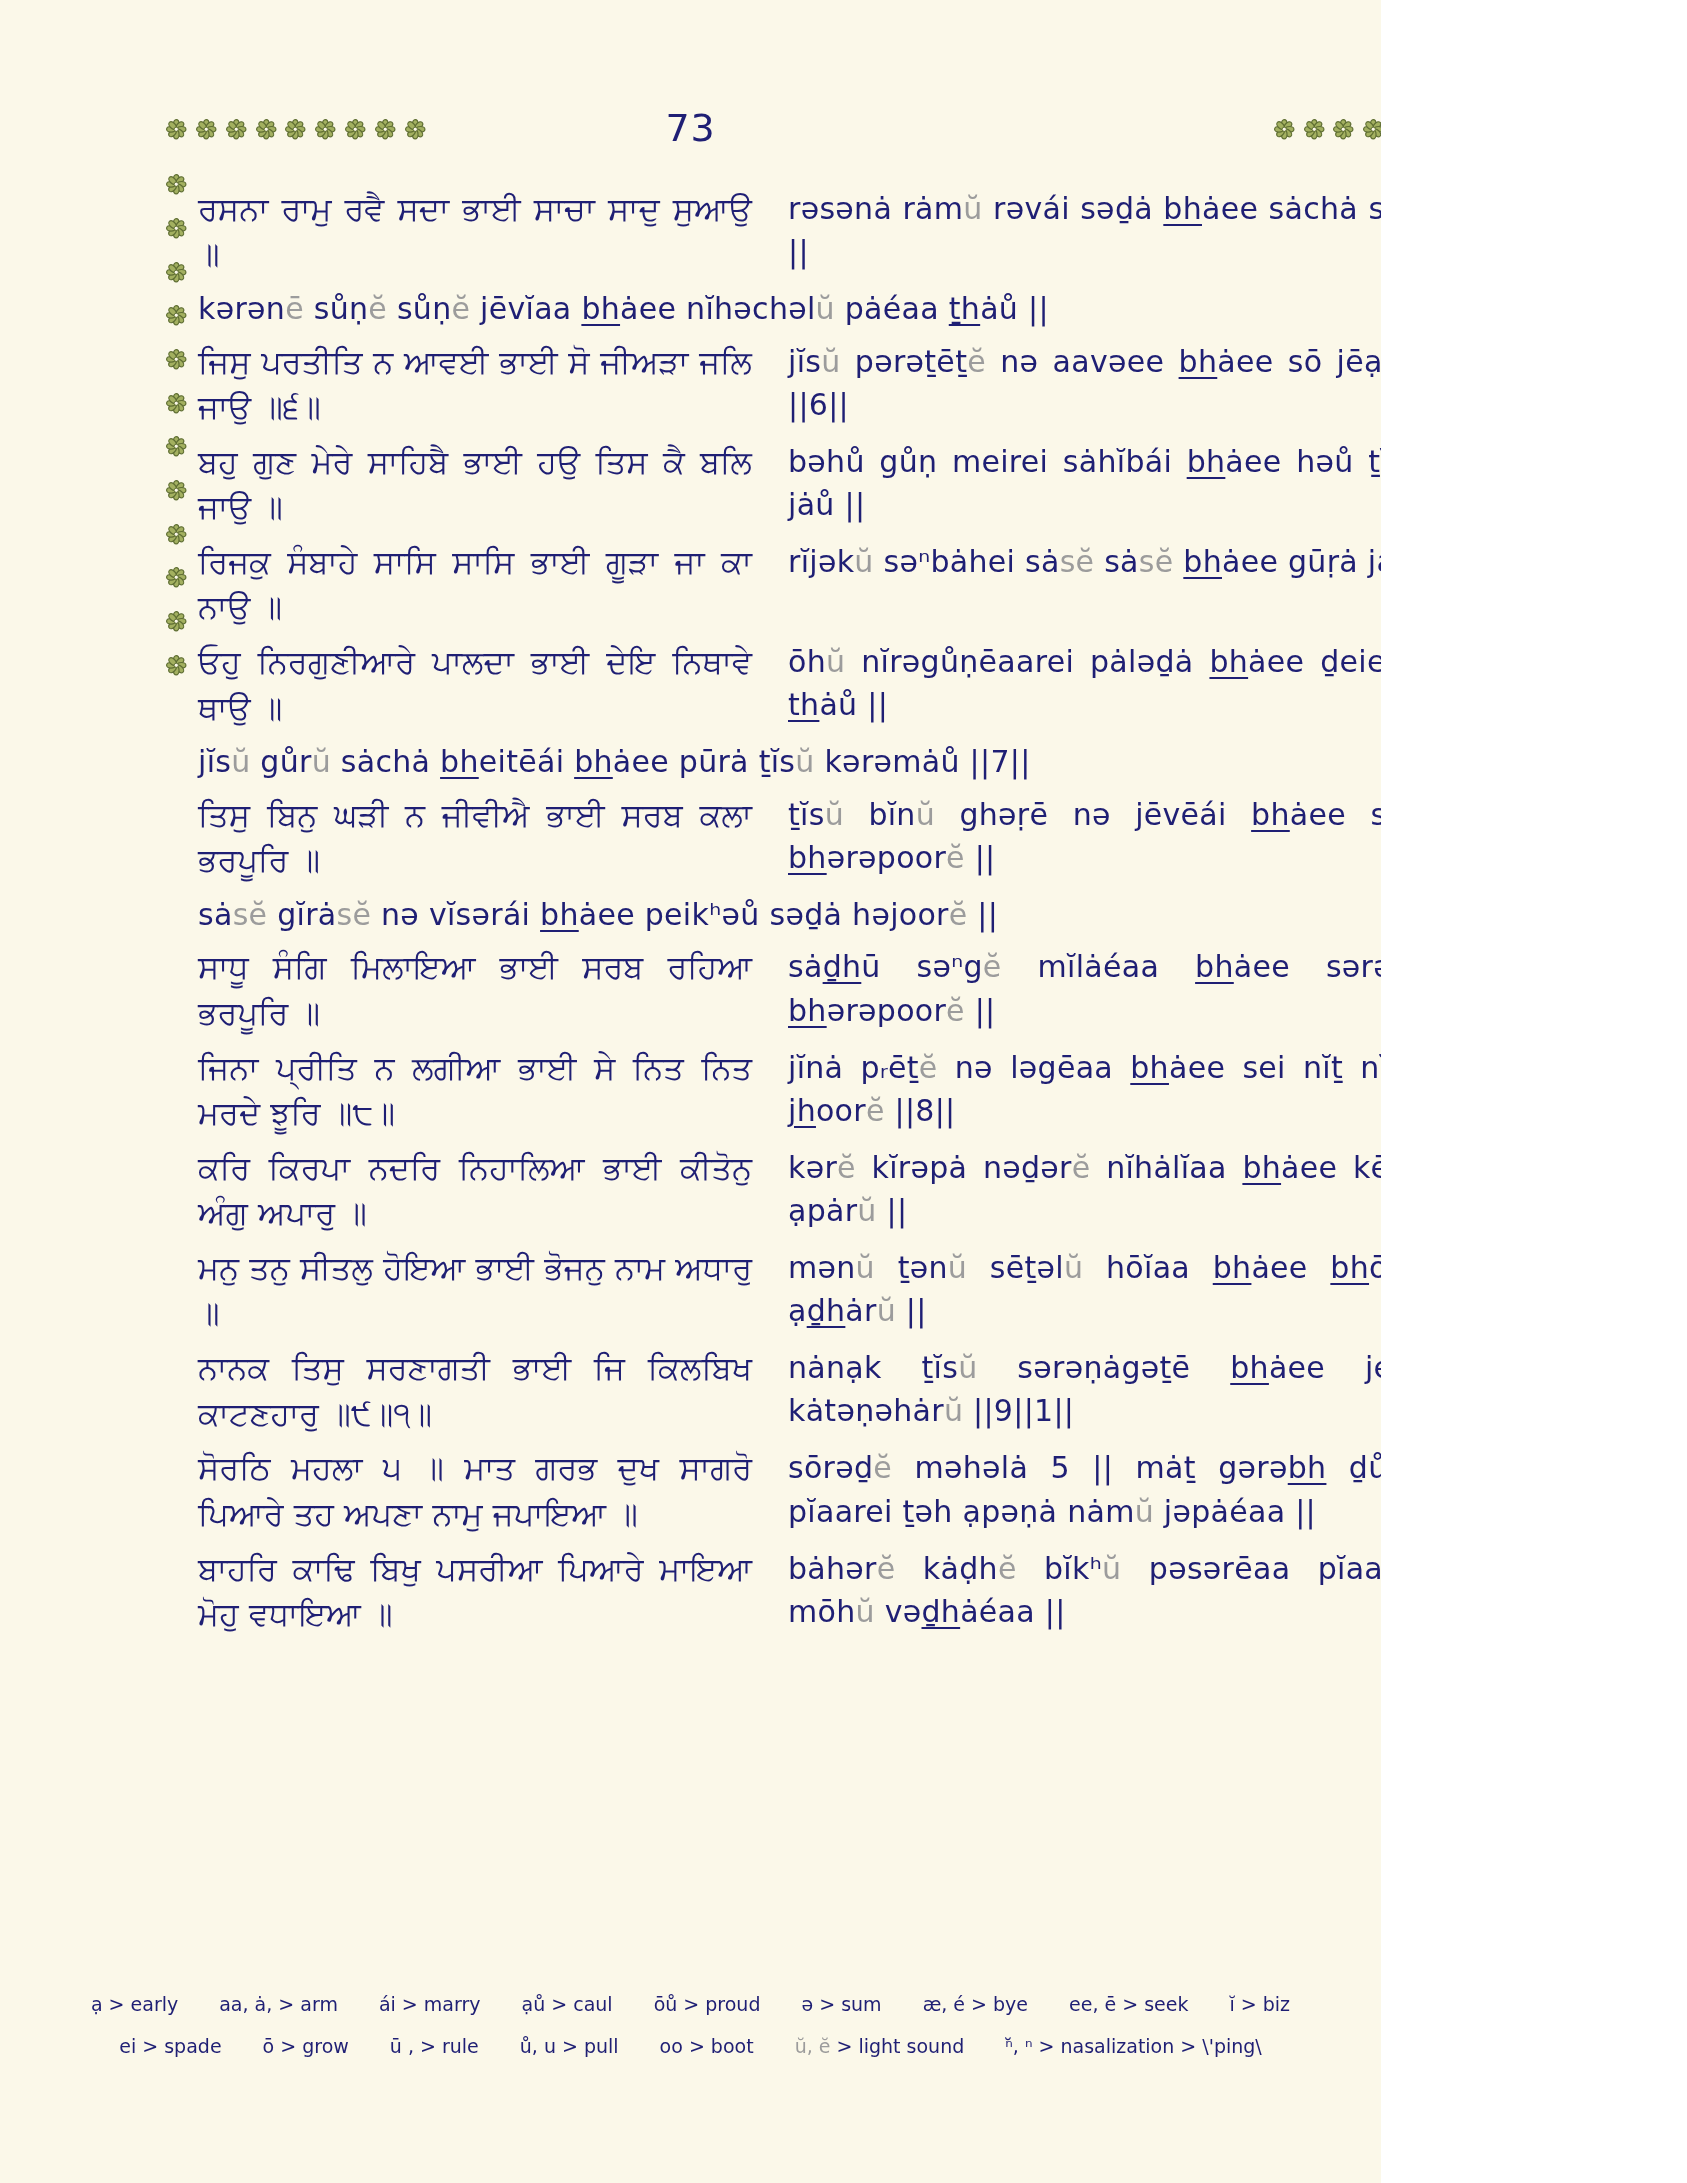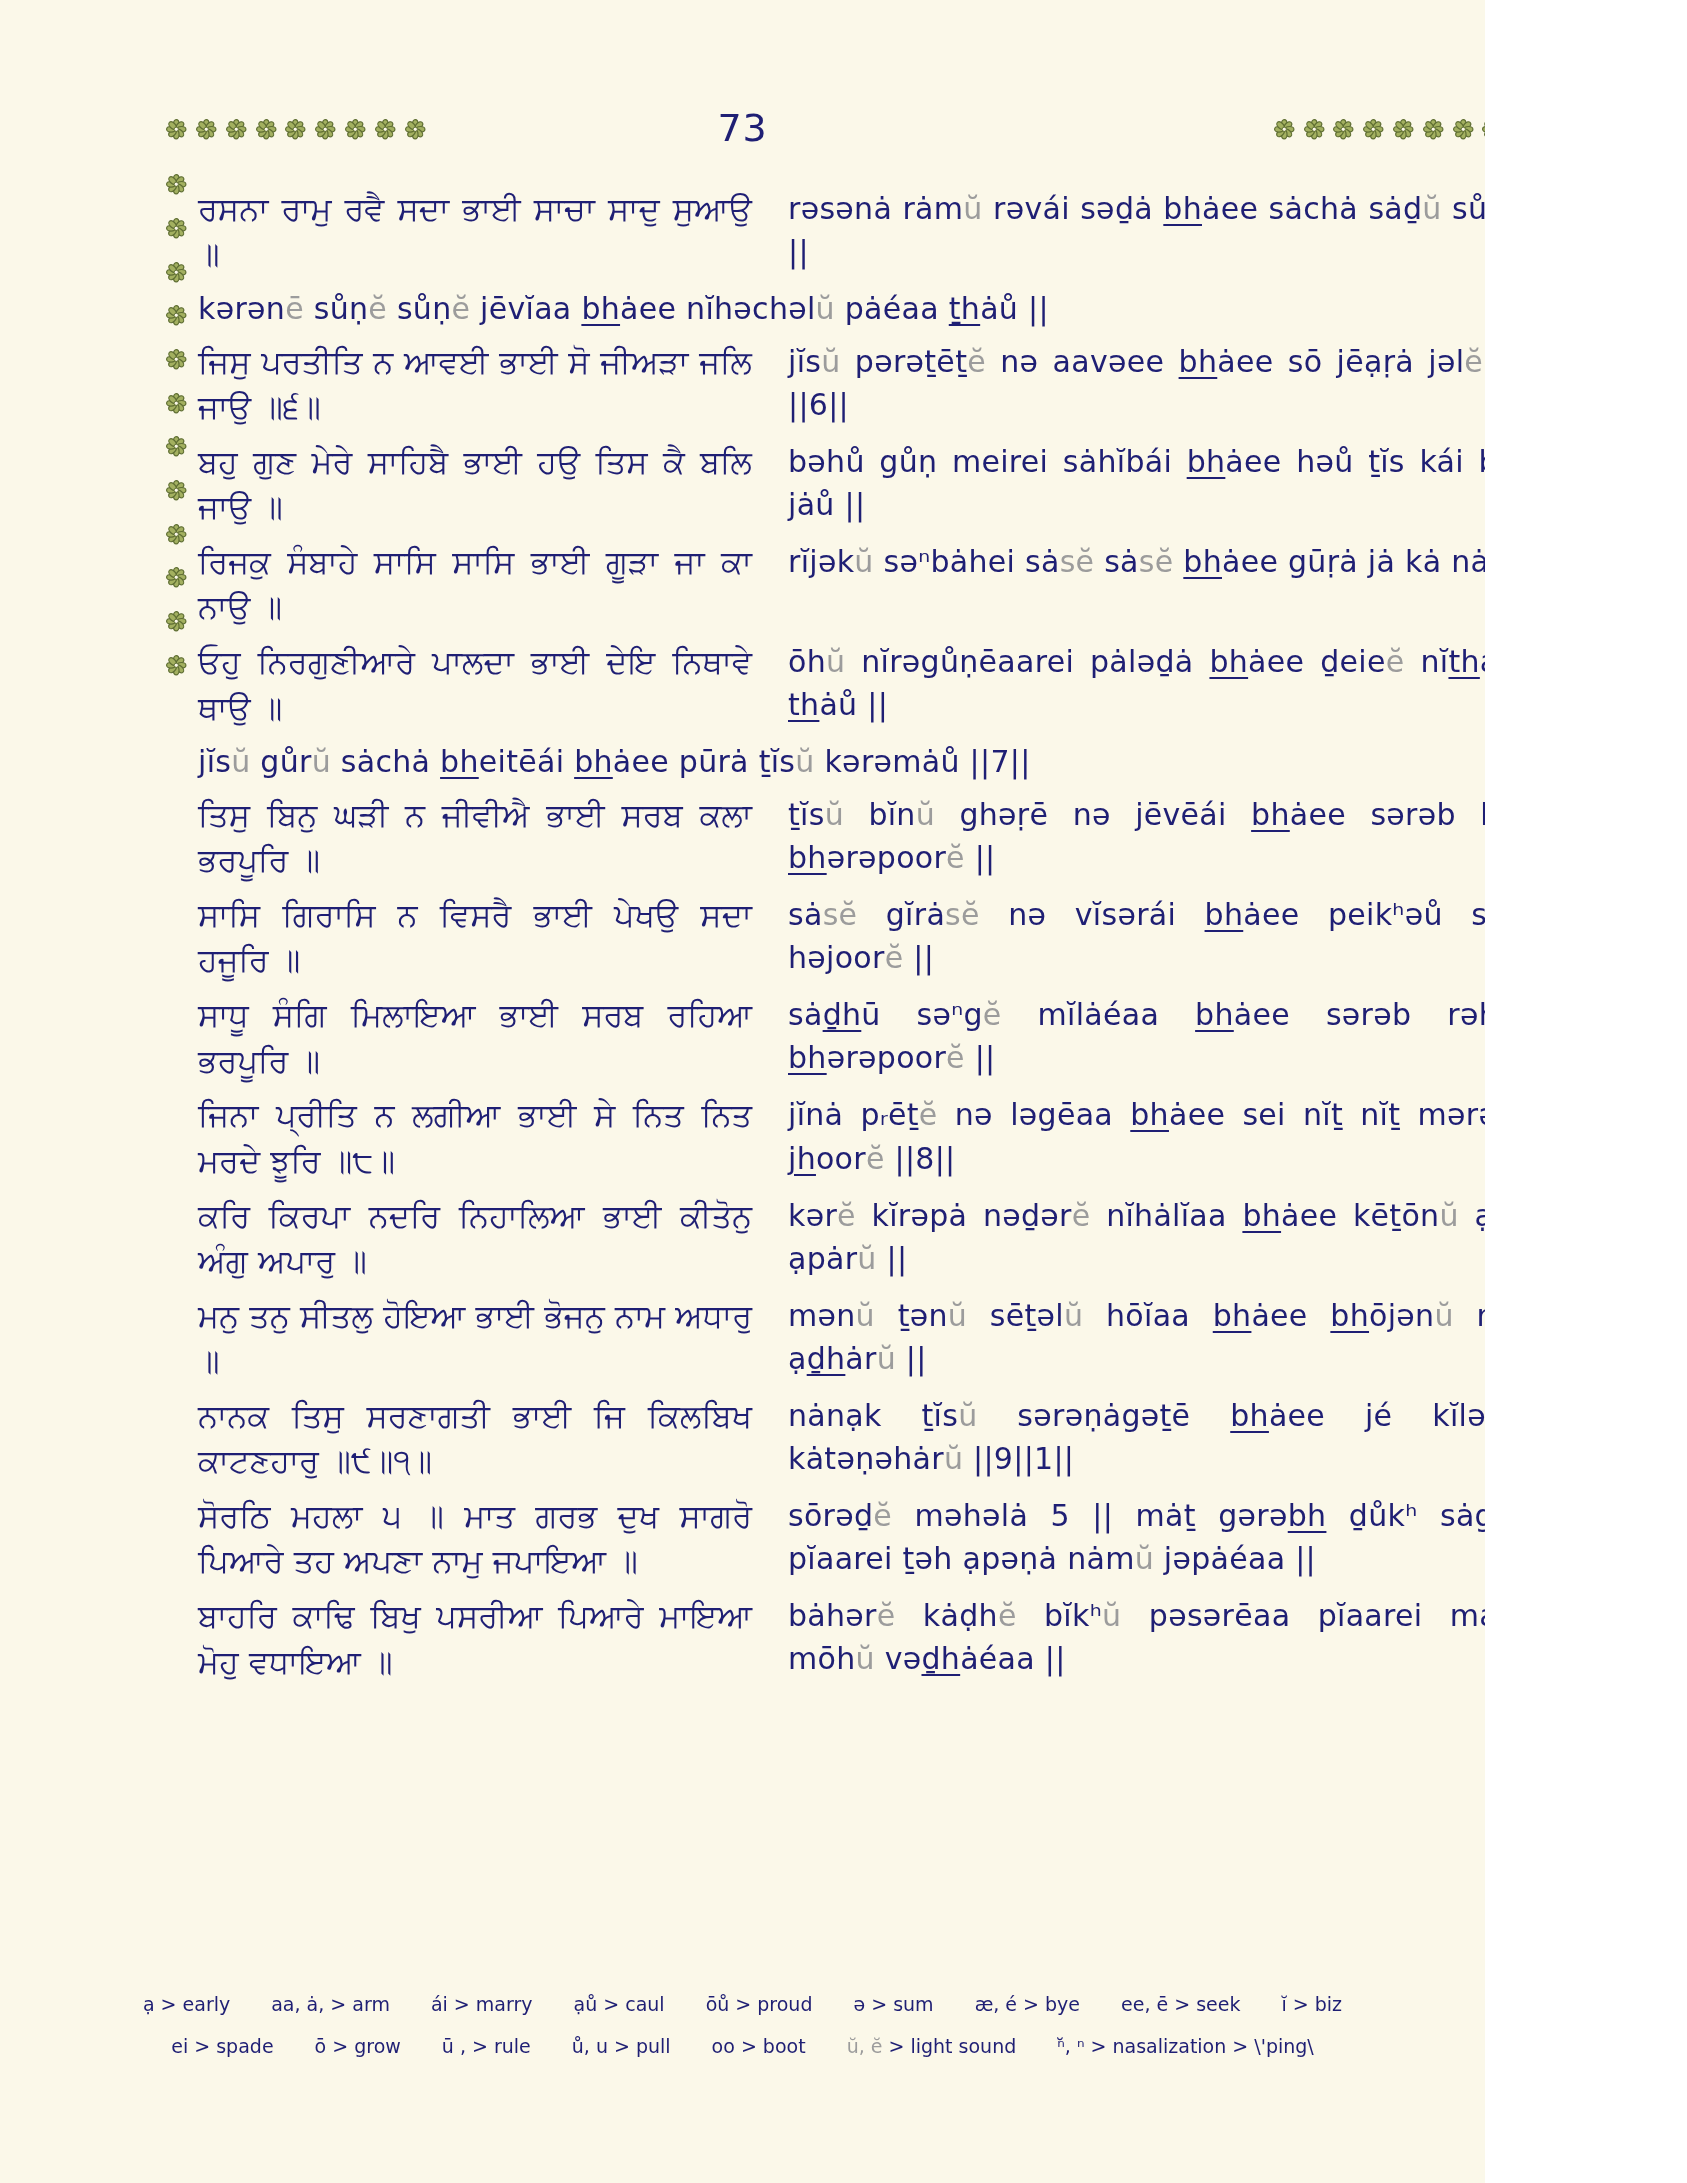--- a/index.html
+++ b/index.html
@@ -2,21 +2,21 @@
 <html style="--bg: #fbf8e9; --ink: #1f1f74; --muted: #9c9c9c; --flower-stroke: #5f6e33; --flower-fill: #a3b060;font-size:10.6px"><head>
 <meta charset="utf-8">
 <style>
   :root{
     --bg:#fbf8e9; --ink:#1f1f74; --muted:#9c9c9c;
     --flower-stroke:#5f6e33; --flower-fill:#a3b060;
   }
   *{box-sizing:border-box;}
   html,body{margin:0;padding:0;}
   body{font-family:"DejaVu Sans", sans-serif; background:#fff;}
-  .page{position:relative; width:1485px; height:2183px; background:var(--bg); overflow:hidden;}
+  .page{position:relative; width:1381px; height:2183px; background:var(--bg); overflow:hidden;}
   .page-number{position:absolute; top:106px; left:0; width:100%; text-align:center;
     font-size:38px; color:var(--ink); letter-spacing:0.7px;}
   .flower{position:absolute; width:22.5px; height:22.5px; line-height:0;}
   .verse-list{position:absolute; left:198px; top:187px; width:1346px;}
   .verse-row{display:flex; gap:36px; margin-bottom:9.3px;}
   .gurmukhi{width:554px; flex:0 0 554px; font-size:32px; line-height:1.42;
     color:var(--ink); text-align:justify;}
   .translit{flex:1 1 auto; font-size:30px; line-height:1.44; color:var(--ink);
     text-align:justify; letter-spacing:0.3px;}
   .translit u{text-decoration-thickness:2.3px; text-underline-offset:5.3px;}
@@ -1246,21 +1246,20 @@
         <div class="translit">ōh<span class="muted">ŭ</span> nĭrəgůṇēaarei pȧləḏȧ <u>bh</u>ȧee ḏeie<span class="muted">ĕ</span> nĭ<u>th</u>ȧvei <u>th</u>ȧů ||</div>
       </div>
       <div class="verse-row">
         <div class="translit">jĭs<span class="muted">ŭ</span> gůr<span class="muted">ŭ</span> sȧchȧ <u>bh</u>eitēái <u>bh</u>ȧee pūrȧ ṯĭs<span class="muted">ŭ</span> kərəmȧů ||7||</div>
       </div>
       <div class="verse-row">
         <div class="gurmukhi">ਤਿਸੁ ਬਿਨੁ ਘੜੀ ਨ ਜੀਵੀਐ ਭਾਈ ਸਰਬ ਕਲਾ ਭਰਪੂਰਿ ॥</div>
         <div class="translit">ṯĭs<span class="muted">ŭ</span> bĭn<span class="muted">ŭ</span> ghəṛē nə jēvēái <u>bh</u>ȧee sərəb kəlȧ <u>bh</u>ərəpoor<span class="muted">ĕ</span> ||</div>
       </div>
       <div class="verse-row">
-        <div class="gurmukhi">ਸਾਸਿ ਗਿਰਾਸਿ ਨ ਵਿਸਰੈ ਭਾਈ ਪੇਖਉ ਸਦਾ ਹਜੂਰਿ ॥</div>
         <div class="translit">sȧ<span class="muted">sĕ</span> gĭrȧ<span class="muted">sĕ</span> nə vĭsərái <u>bh</u>ȧee peikʰəů səḏȧ həjoor<span class="muted">ĕ</span> ||</div>
       </div>
       <div class="verse-row">
         <div class="gurmukhi">ਸਾਧੂ ਸੰਗਿ ਮਿਲਾਇਆ ਭਾਈ ਸਰਬ ਰਹਿਆ ਭਰਪੂਰਿ ॥</div>
         <div class="translit">sȧ<u>ḏh</u>ū səⁿg<span class="muted">ĕ</span> mĭlȧéaa <u>bh</u>ȧee sərəb rəhĭaa <u>bh</u>ərəpoor<span class="muted">ĕ</span> ||</div>
       </div>
       <div class="verse-row">
         <div class="gurmukhi">ਜਿਨਾ ਪ੍ਰੀਤਿ ਨ ਲਗੀਆ ਭਾਈ ਸੇ ਨਿਤ ਨਿਤ ਮਰਦੇ ਝੂਰਿ ॥੮॥</div>
         <div class="translit">jĭnȧ pᵣēṯ<span class="muted">ĕ</span> nə ləgēaa <u>bh</u>ȧee sei nĭṯ nĭṯ mərəḏei <u>jh</u>oor<span class="muted">ĕ</span> ||8||</div>
       </div>

